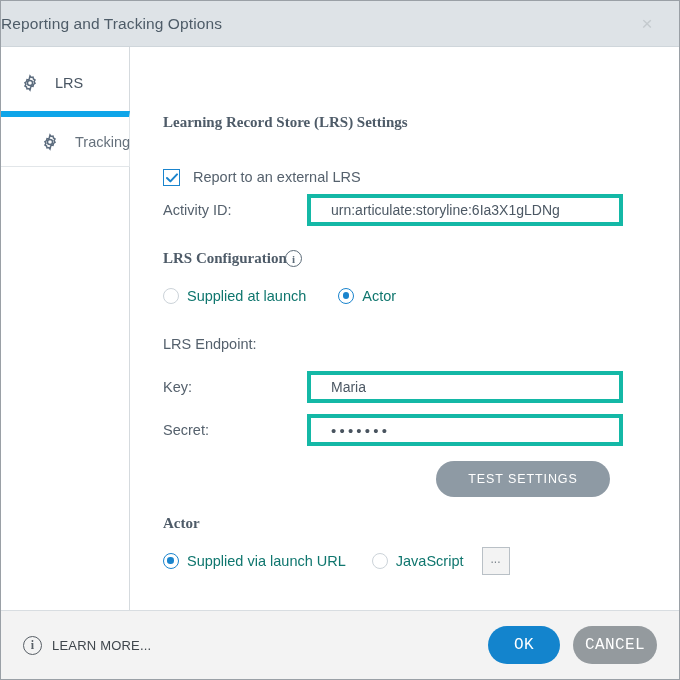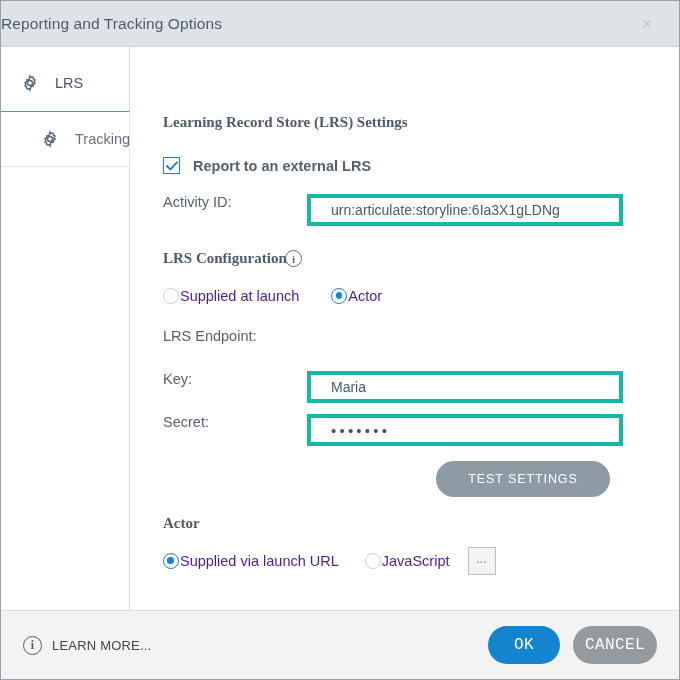--- a/index.html
+++ b/index.html
@@ -80,21 +80,21 @@
     display: flex;
     align-items: center;
     padding-left: 20px;
     box-sizing: border-box;
     cursor: pointer;
     color: #55606b;
     font-size: 14.5px;
     background: #ffffff;
   }
   .side-item.boxed {
-    border-top: 1px solid #0ea5e9;
+    border-top: 6px solid #0ea5e9;
     border-bottom: 1px solid #e2e6e9;
     border-right: 1px solid #e2e6e9;
     margin-right: -1px;
     padding-left: 40px;
   }
   .side-item .side-label {
     margin-left: 16px;
     color: #66717c;
   }
   .side-item.active .side-label { color: #4a5663; }
@@ -141,25 +141,24 @@
     color: #5c6b78;
     font-family: "Liberation Serif", serif;
     cursor: pointer;
   }
   #lrs-config-info { left: 155px; top: 203px; }
 
   
   .checkbox-row {
     position: absolute;
     left: 33px;
-    top: 110px;
-    display: flex;
-    align-items: flex-end;
-    cursor: pointer;
-    font-weight: bold;
+    top: 122px;
+    display: flex;
+    align-items: flex-start;
+    cursor: pointer;
   }
   .checkbox {
     width: 17px;
     height: 17px;
     box-sizing: border-box;
     border: 1.6px solid #1a84cd;
     background: #ffffff;
     display: flex;
     align-items: center;
     justify-content: center;
@@ -169,21 +168,21 @@
     margin-left: 13px;
     font-size: 14.5px;
     color: #55616d;
   }
 
   
   .field-row {
     position: absolute;
     left: 33px;
     display: flex;
-    align-items: flex-start;
+    align-items: center;
     height: 32px;
   }
   .field-label {
     width: 144px;
     font-size: 14.5px;
     color: #55616d;
   }
   .text-input {
     width: 316px;
     height: 32px;
@@ -235,23 +234,23 @@
     content: "";
     position: absolute;
     left: 3.4px;
     top: 3.4px;
     width: 6.4px;
     height: 6.4px;
     border-radius: 50%;
     background: #1a84cd;
   }
   .radio-label {
-    margin-left: 1px;
+    margin-left: 8px;
     font-size: 14.5px;
-    color: #4c1d95;
+    color: #0f766e;
     white-space: nowrap;
   }
   .radio-gap { width: 32px; }
   .radio-gap-wide { width: 26px; }
 
   .ellipsis-btn {
     width: 28px;
     height: 28px;
     box-sizing: border-box;
     border: 1px solid #b9c0c6;

